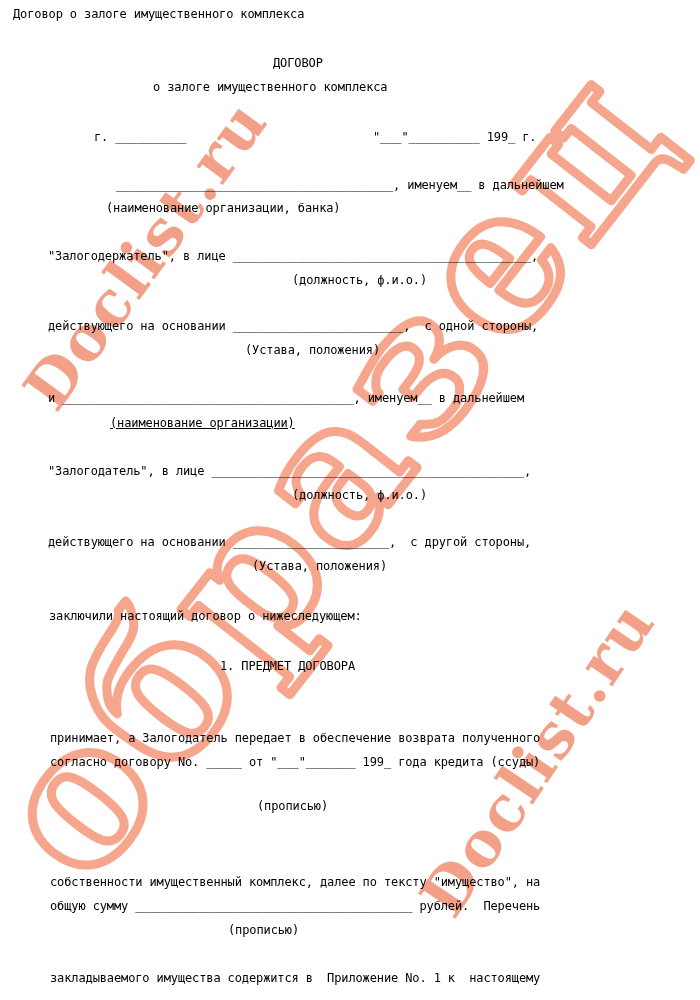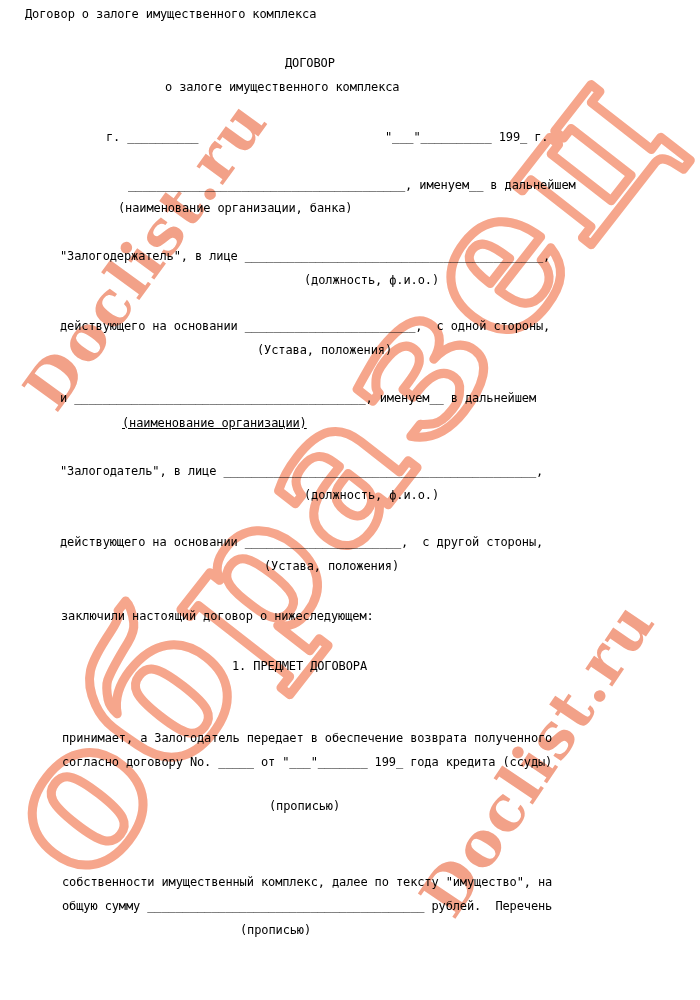--- a/index.html
+++ b/index.html
@@ -15,21 +15,21 @@
     font-family: "DejaVu Sans Mono", "Liberation Mono", monospace;
   }
   #watermark-layer {
     position: absolute;
     left: 0; top: 0;
     width: 700px; height: 1000px;
     z-index: 0;
   }
   #text-layer {
     position: absolute;
-    left: 12px; top: 0;
+    left: 0; top: 0;
     width: 560px; height: 1000px;
     z-index: 1;
   }
   .doc-line {
     position: absolute;
     white-space: pre;
     font-size: 12px;
     line-height: 14px;
     letter-spacing: -0.12px;
     color: #000000;
@@ -71,14 +71,15 @@
       <div class="doc-line" style="left: 48px; top: 535px; color: rgb(0, 0, 0);">действующего на основании ______________________,  с другой стороны,</div>
       <div class="doc-line" style="left: 252px; top: 559px; color: rgb(0, 0, 0);">(Устава, положения)</div>
       <div class="doc-line" style="left: 49px; top: 609px; color: rgb(0, 0, 0);">заключили настоящий договор о нижеследующем:</div>
       <div class="doc-line" style="left: 220px; top: 659px; color: rgb(0, 0, 0);">1. ПРЕДМЕТ ДОГОВОРА</div>
       <div class="doc-line" style="left: 50px; top: 731px; color: rgb(0, 0, 0);">принимает, а Залогодатель передает в обеспечение возврата полученного</div>
       <div class="doc-line" style="left: 50px; top: 755px; color: rgb(0, 0, 0);">согласно договору No. _____ от "___"_______ 199_ года кредита (ссуды)</div>
       <div class="doc-line" style="left: 257px; top: 799px; color: rgb(0, 0, 0);">(прописью)</div>
       <div class="doc-line" style="left: 50px; top: 875px; color: rgb(0, 0, 0); text-align: center;">собственности имущественный комплекс, далее по тексту "имущество", на</div>
       <div class="doc-line" style="left: 50px; top: 899px; color: rgb(0, 0, 0);">общую сумму _______________________________________ рублей.  Перечень</div>
       <div class="doc-line" style="left: 228px; top: 923px; color: rgb(0, 0, 0);">(прописью)</div>
+      <div class="doc-line" style="left: 50px; top: 971px; color: rgb(0, 0, 0);">закладываемого имущества содержится в  Приложение No. 1 к  настоящему</div>
     </div>
 </div>
 
 </body></html>

